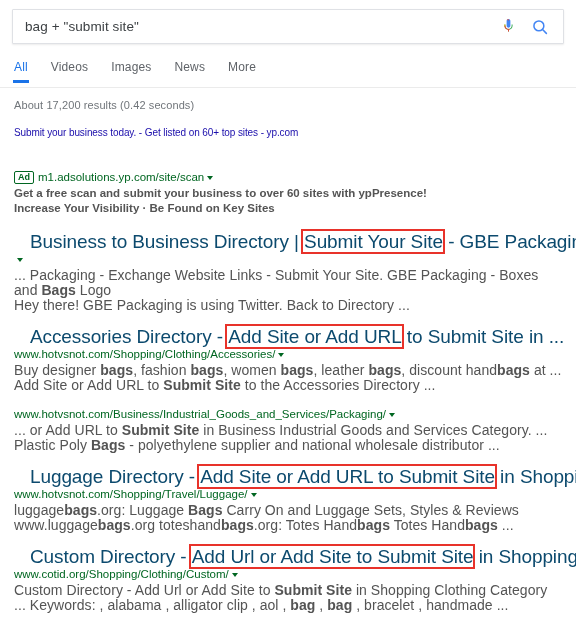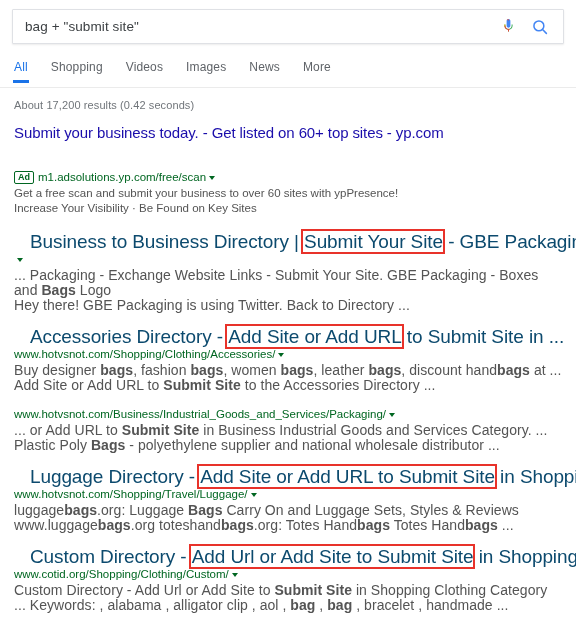--- a/index.html
+++ b/index.html
@@ -166,23 +166,24 @@
     border-radius: 2px;
     margin-right: 4px;
     vertical-align: 1px;
     font-weight: bold;
     margin-top: 28px;
   }
   .ad-line {
     font-size: 11.5px;
     color: #545454;
     line-height: 15px;
+    font-weight: bold;
   }
   .ad-title {
-    font-size: 15px;
+    font-size: 10px;
     color: #1a0dab;
     line-height: 19px;
     margin-bottom: 1px;
     cursor: pointer;
     white-space: nowrap;
     letter-spacing: -0.1px;
   }
 </style>
 </head>
 <body>
@@ -207,36 +208,35 @@
           <line x1="15.4" y1="15.4" x2="20.5" y2="20.5" stroke="#4285f4" stroke-width="2" stroke-linecap="round"></line>
         </svg>
       </span>
     </div>
   </div>
 </div>
 
 <div class="navbar">
   <div class="nav-left">
     <div class="tab active">All</div>
-    <div class="tab">Shopping</div>
     <div class="tab">Videos</div>
     <div class="tab">Images</div>
     <div class="tab">News</div>
     <div class="tab">More</div>
   </div>
 </div>
 
 <div class="results">
 
   <div class="result-stats">About 17,200 results (0.42 seconds)</div>
 
   <div class="result">
     <div class="ad-title">Submit your business today. - Get listed on 60+ top sites - yp.com</div>
     <div class="r-urlline">
-      <span class="ad-badge">Ad</span><span class="r-url">m1.adsolutions.yp.com/free/scan</span><span class="caret"></span>
+      <span class="ad-badge">Ad</span><span class="r-url">m1.adsolutions.yp.com/site/scan</span><span class="caret"></span>
     </div>
     <div class="ad-line">Get a free scan and submit your business to over 60 sites with ypPresence!</div>
     <div class="ad-line">Increase Your Visibility · Be Found on Key Sites</div>
   </div>
 
   <div class="result" style="margin-top:16px;">
     <div class="r-title"><span>Business to Business Directory | </span><span class="hl">Submit Your Site</span><span> - GBE Packaging</span></div>
     <div class="r-urlline"><span class="caret"></span></div>
     <div class="r-snippet"><span>... Packaging - Exchange Website Links - Submit Your Site. GBE Packaging - Boxes and </span><b>Bags</b><span> Logo</span><br><span>Hey there! GBE Packaging is using Twitter. Back to Directory ...</span></div>
   </div>

